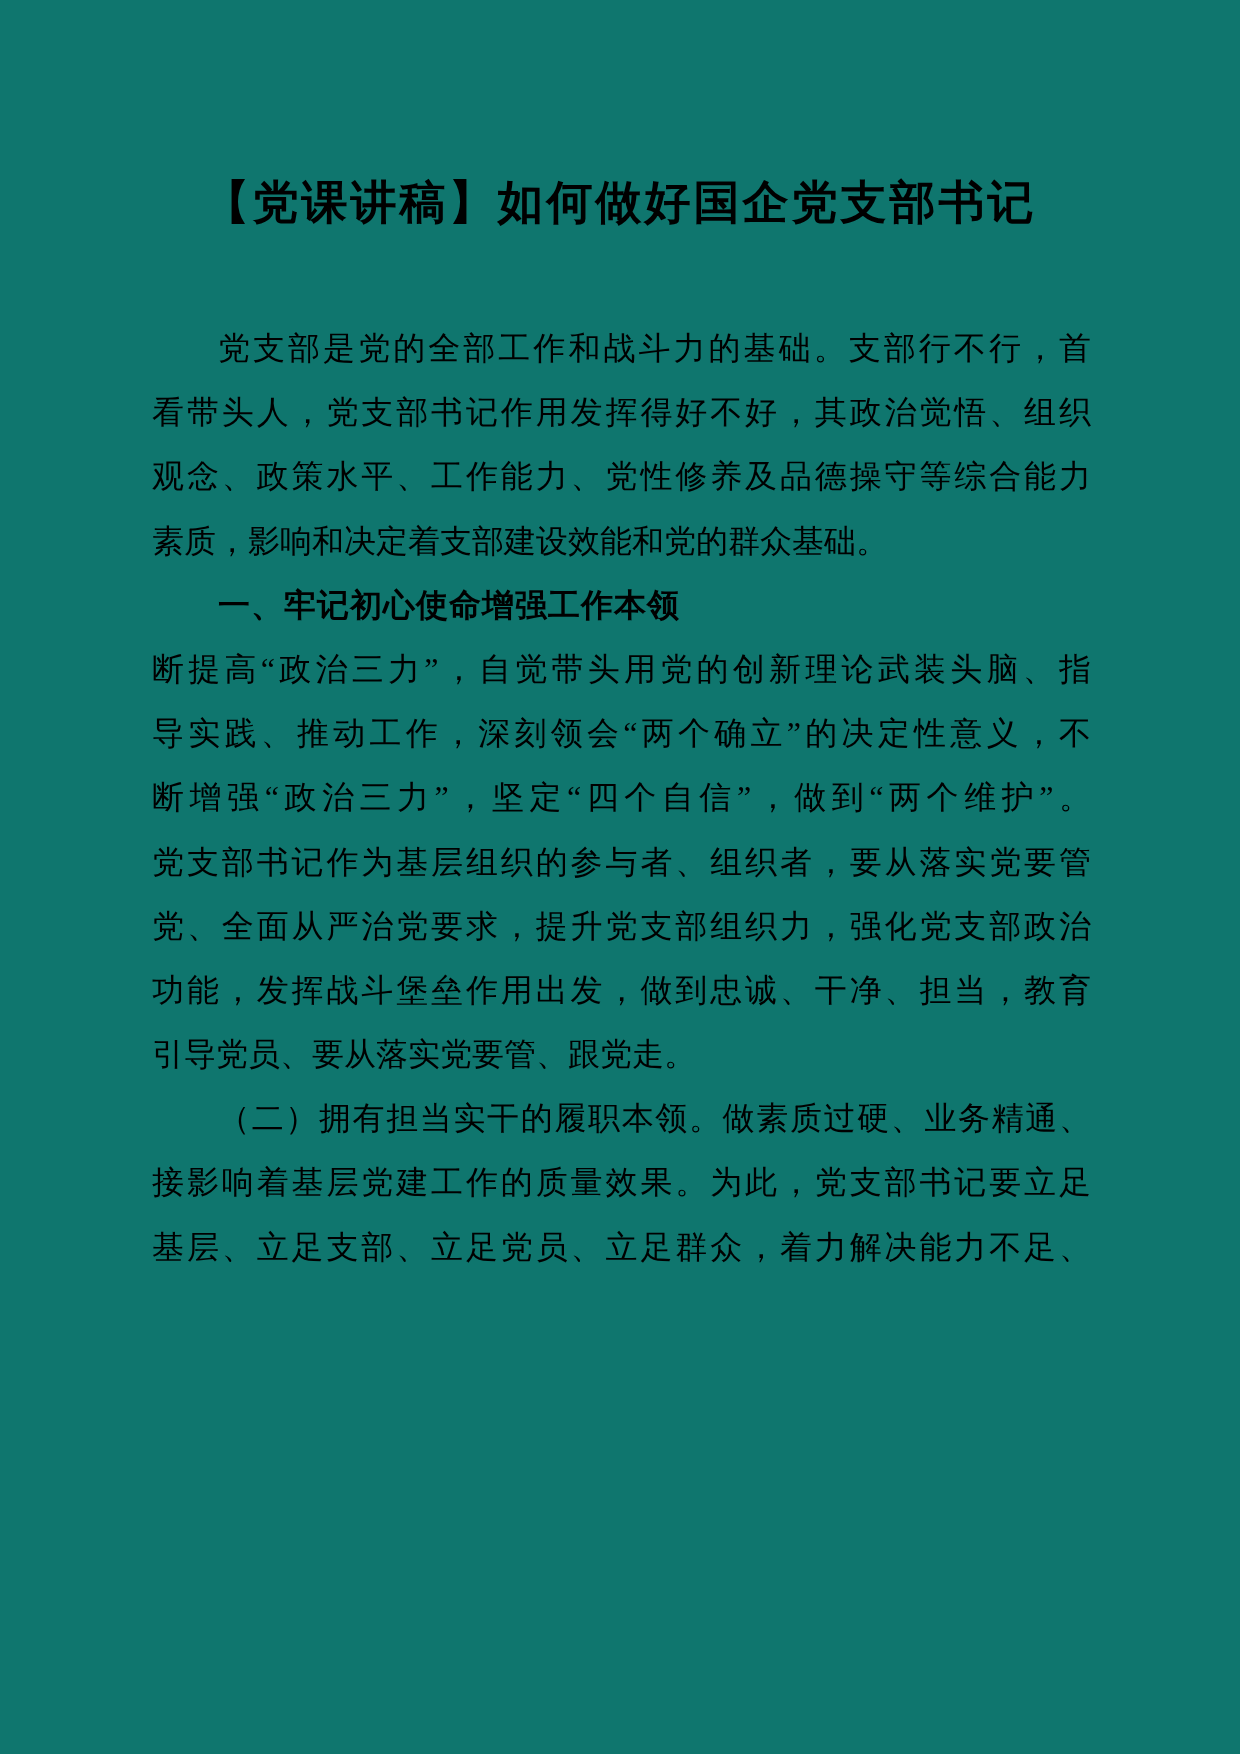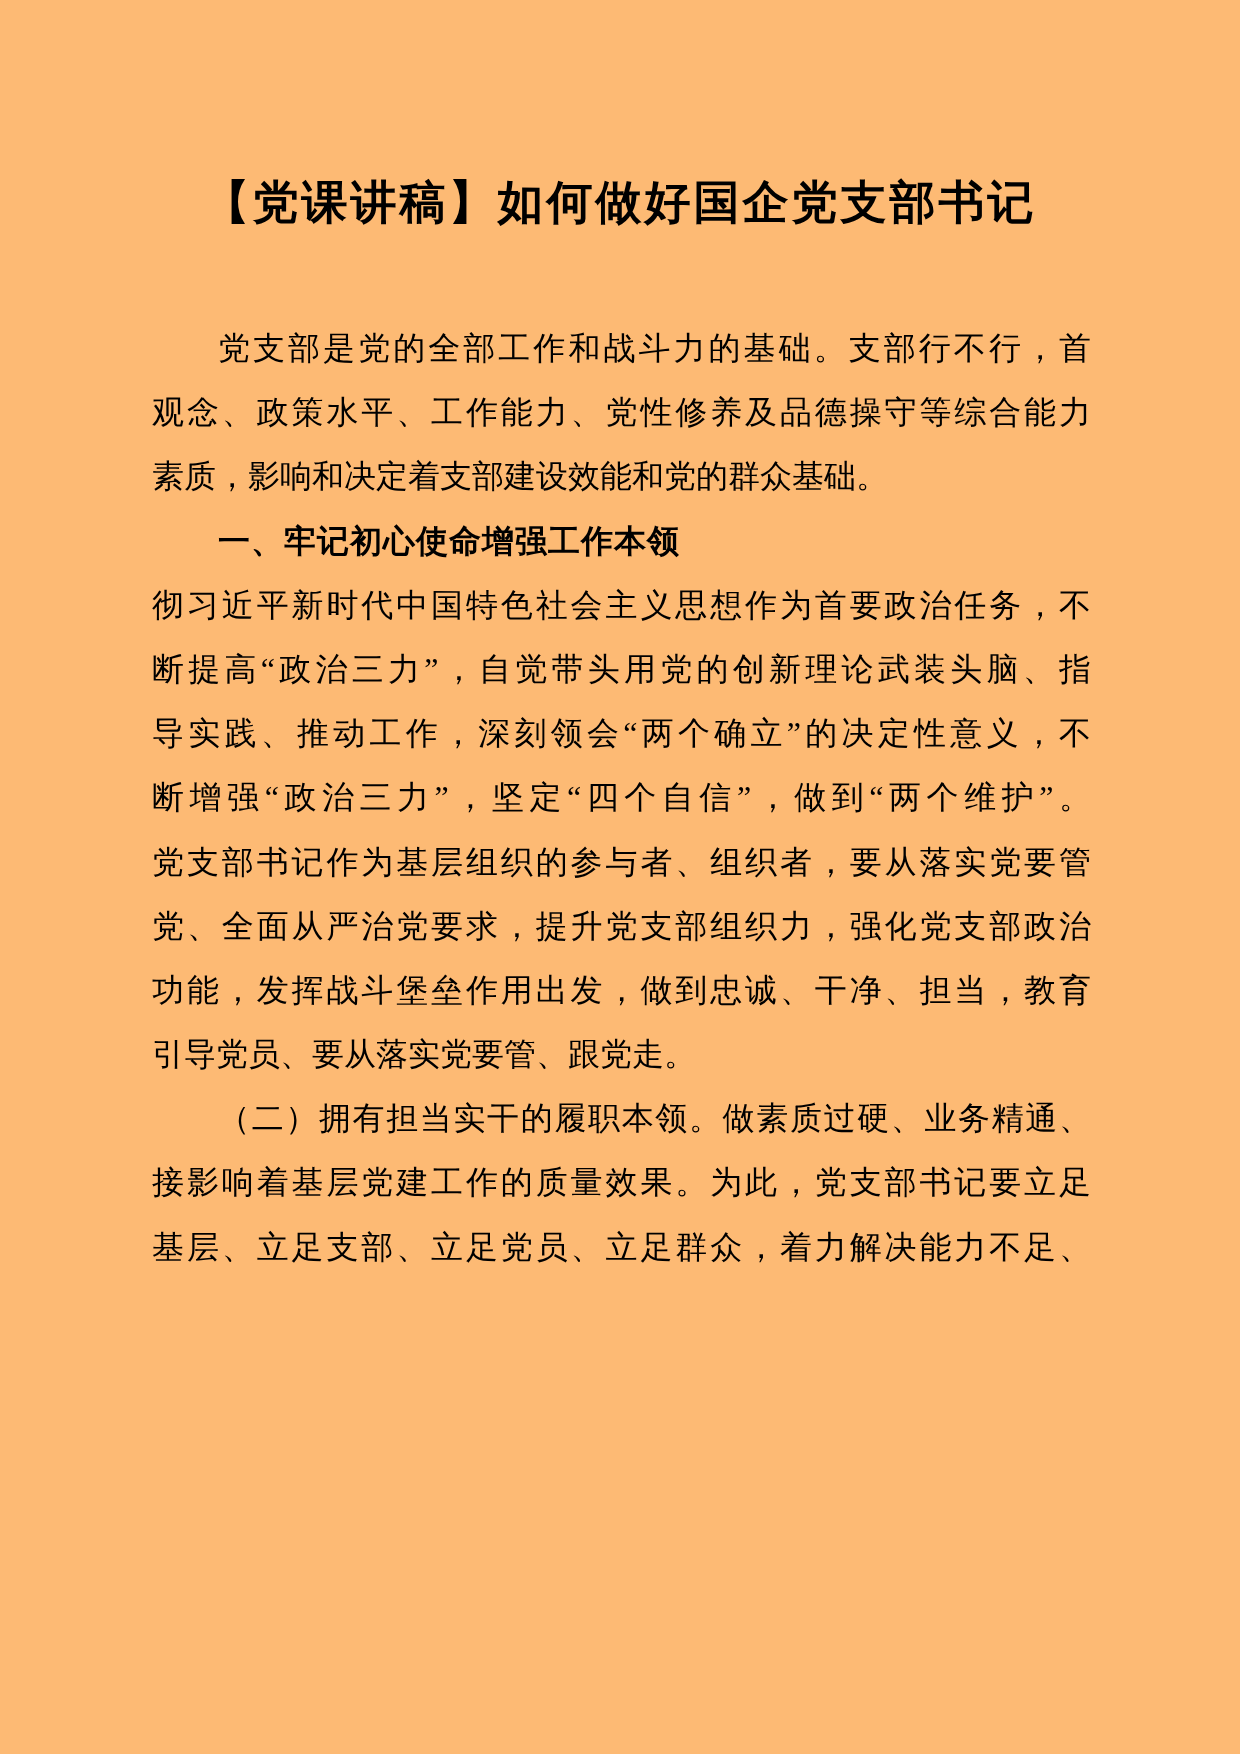--- a/index.html
+++ b/index.html
@@ -4,21 +4,21 @@
 <style>
   html, body {
     margin: 0;
     padding: 0;
     background: #ffffff;
   }
   .page {
     position: relative;
     width: 1240px;
     height: 1754px;
-    background: #fdba74;
+    background: #0f766e;
     color: #000000;
     overflow: hidden;
     font-family: "Liberation Serif", "DejaVu Serif", serif;
   }
   .doc-title {
     position: absolute;
     top: 176px;
     left: 0;
     right: 0;
     text-align: center;
@@ -66,24 +66,24 @@
 </style>
 </head>
 <body>
 
 <div class="page">
 
   <div class="doc-title">【党课讲稿】如何做好国企党支部书记</div>
 
   <div class="content">
     <div class="line justify indent">党支部是党的全部工作和战斗力的基础。支部行不行，首</div>
+    <div class="line justify">看带头人，党支部书记作用发挥得好不好，其政治觉悟、组织</div>
     <div class="line justify">观念、政策水平、工作能力、党性修养及品德操守等综合能力</div>
     <div class="line plain">素质，影响和决定着支部建设效能和党的群众基础。</div>
     <div class="line heading indent">一、牢记初心使命增强工作本领</div>
-    <div class="line justify">彻习近平新时代中国特色社会主义思想作为首要政治任务，不</div>
     <div class="line justify">断提高“政治三力”，自觉带头用党的创新理论武装头脑、指</div>
     <div class="line justify">导实践、推动工作，深刻领会“两个确立”的决定性意义，不</div>
     <div class="line justify">断增强“政治三力”，坚定“四个自信”，做到“两个维护”。</div>
     <div class="line justify">党支部书记作为基层组织的参与者、组织者，要从落实党要管</div>
     <div class="line justify">党、全面从严治党要求，提升党支部组织力，强化党支部政治</div>
     <div class="line justify">功能，发挥战斗堡垒作用出发，做到忠诚、干净、担当，教育</div>
     <div class="line plain">引导党员、要从落实党要管、跟党走。</div>
     <div class="line justify indent">（二）拥有担当实干的履职本领。做素质过硬、业务精通、</div>
     <div class="line justify">接影响着基层党建工作的质量效果。为此，党支部书记要立足</div>
     <div class="line justify">基层、立足支部、立足党员、立足群众，着力解决能力不足、</div>

